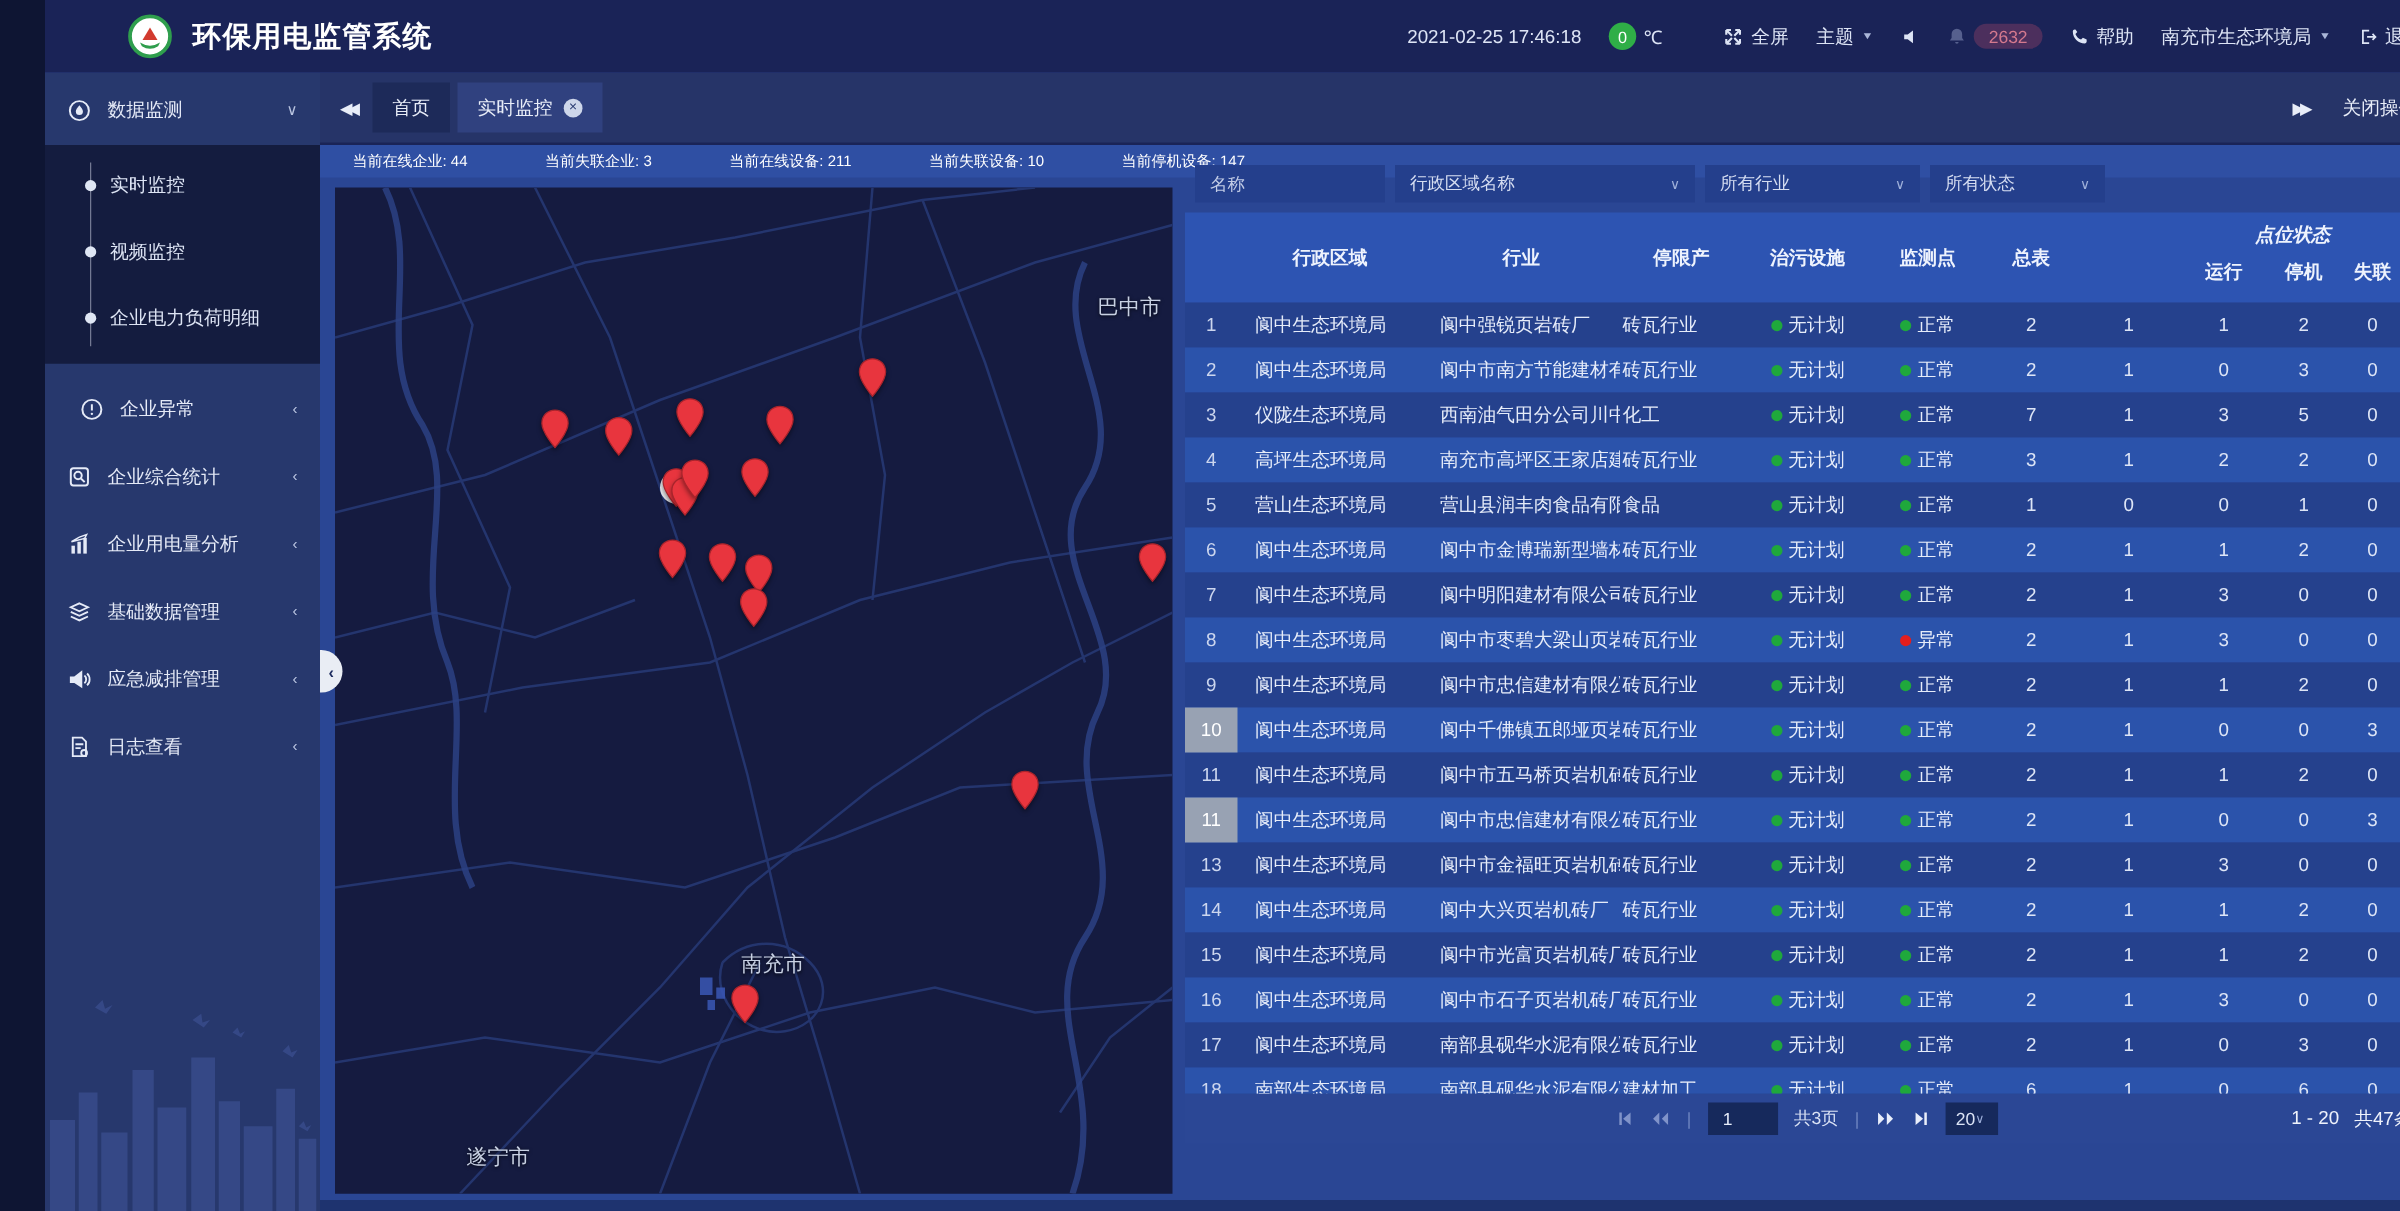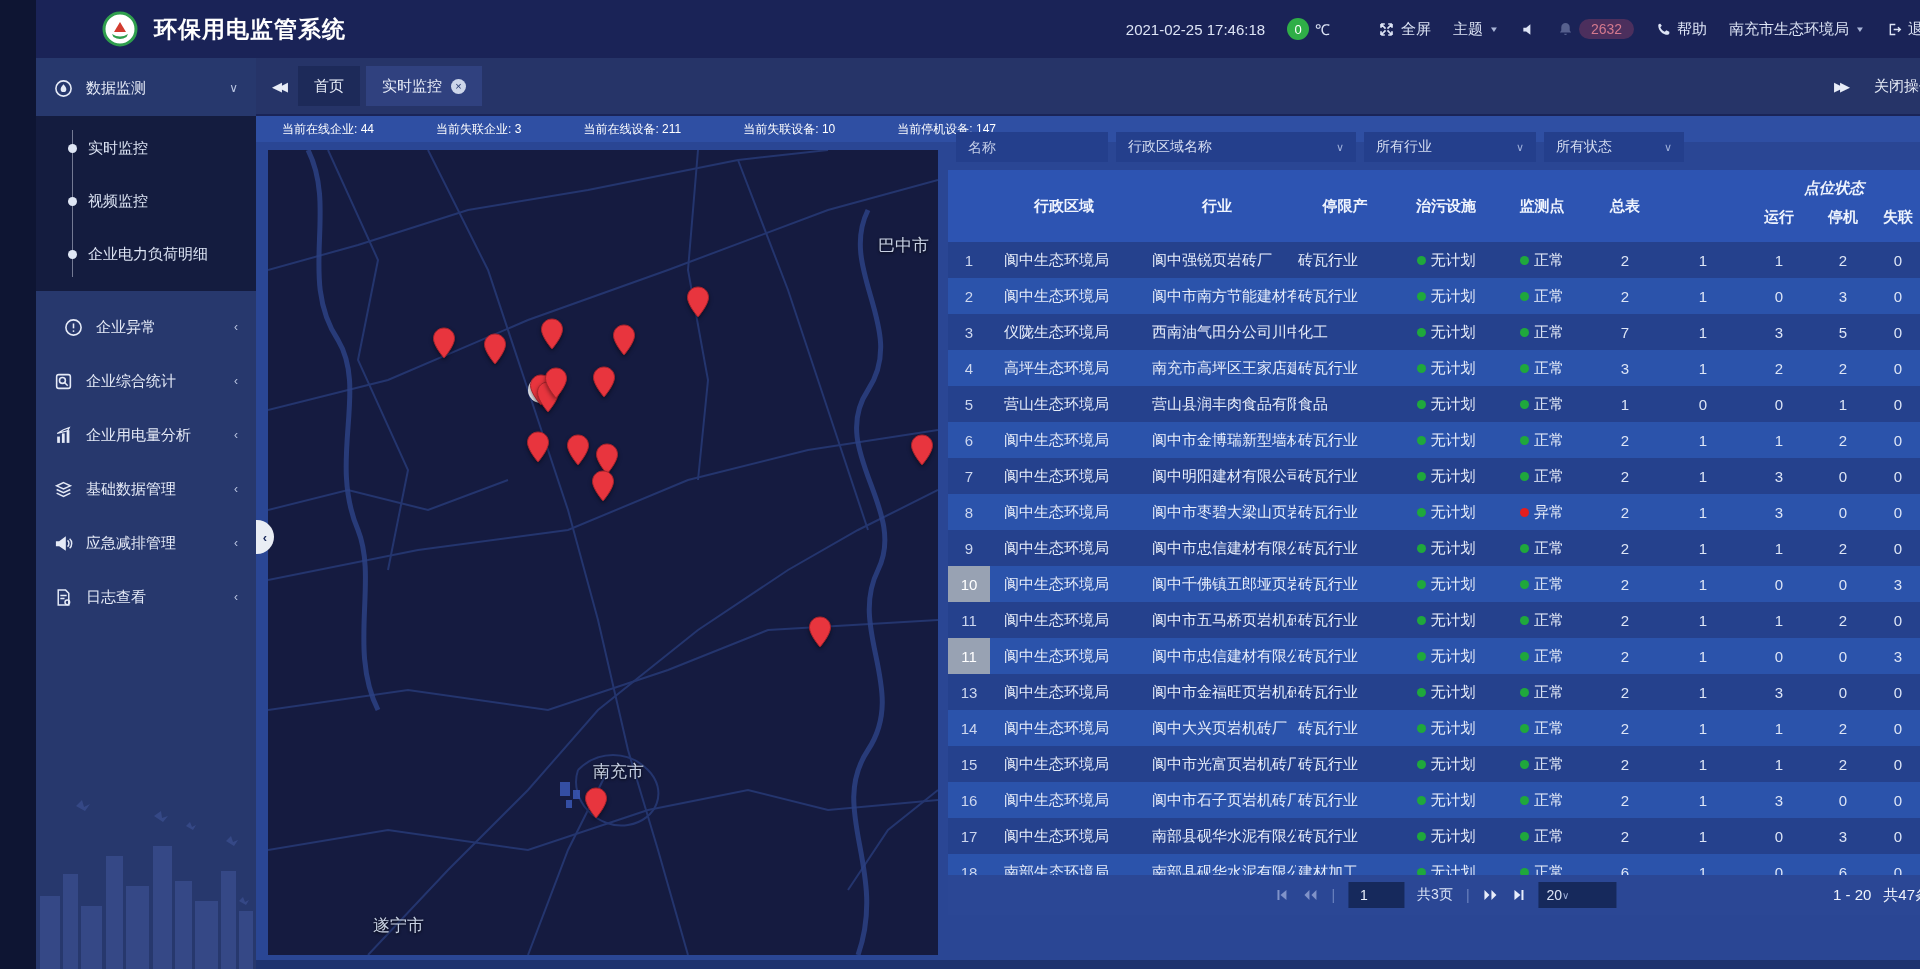--- a/index.html
+++ b/index.html
@@ -102,21 +102,21 @@
              background:#a8aeba; border-radius:4px; cursor:pointer; }
 
   .pager { position:absolute; top:743px; left:0; width:996px; height:40px; background:#2b4795;
            display:flex; align-items:center; color:#dbe3f5; font-size:14px; }
   .pager-center { position:absolute; left:50%; transform:translateX(-50%); display:flex;
                   align-items:center; gap:13px; }
   .pg-ic { display:inline-flex; cursor:pointer; }
   .pg-div { color:#6d84c0; }
   .page-input { width:56px; height:26px; background:#16295c; border:0; outline:none; color:#e8eefb;
                 font-size:14px; padding-left:12px; font-family:"Liberation Sans",sans-serif; }
-  .page-size { width:78px; height:26px; background:#16295c; display:flex; align-items:center;
+  .page-size { width:42px; height:26px; background:#16295c; display:flex; align-items:center;
                justify-content:flex-start; padding:0 8px; cursor:pointer; }
   .page-size .sel-chev { font-size:10px; color:#9fb0da; }
   .pager-right { margin-left:auto; padding-right:14px; display:flex; gap:12px; color:#eef2fb; font-size:15px; }
 
   .bottom-strip { position:absolute; left:0; right:0; bottom:0; height:9px; background:rgba(9,16,44,.35); }
 </style>
 </head>
 <body>
 
 <div class="screen">

